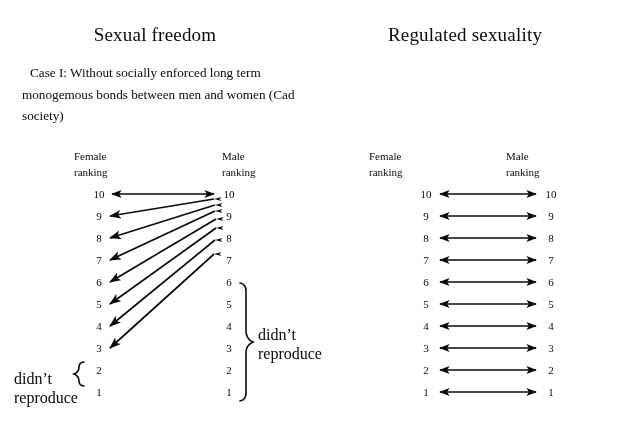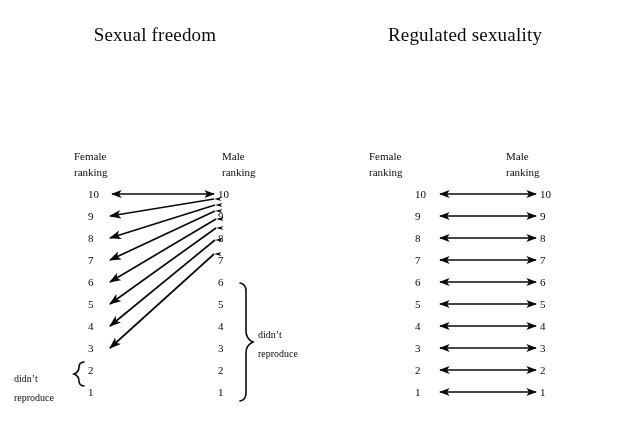--- a/index.html
+++ b/index.html
@@ -51,45 +51,46 @@
     font-size: 11px;
     line-height: 16px;
     text-align: left;
   }
 
   .rank-num {
     position: absolute;
     font-size: 11px;
     line-height: 11px;
     width: 22px;
-    text-align: left;
+    text-align: center;
   }
 
   .svg-layer {
     position: absolute;
     left: 0;
     top: 0;
     width: 310px;
     height: 442px;
     overflow: visible;
   }
 
   .brace-label {
     position: absolute;
-    font-size: 10px;
+    font-size: 16px;
     line-height: 19px;
   }
 </style>
 </head>
 <body>
 
 <div class="panel" id="panel-left">
 
   <div class="panel-title">Sexual freedom</div>
 
+  <div class="case-text" id="case-text-left">Case I: Without socially enforced long term monogemous bonds between men and women (Cad society)</div>
 
   <div class="col-head" style="left:74px; top:148px;">Female</div>
   <div class="col-head" style="left:74px; top:164px;">ranking</div>
   <div class="col-head" style="left:222px; top:148px;">Male</div>
   <div class="col-head" style="left:222px; top:164px;">ranking</div>
 
   <div class="rank-num" style="left:88px; top:189px;">10</div>
   <div class="rank-num" style="left:88px; top:211px;">9</div>
   <div class="rank-num" style="left:88px; top:233px;">8</div>
   <div class="rank-num" style="left:88px; top:255px;">7</div>

